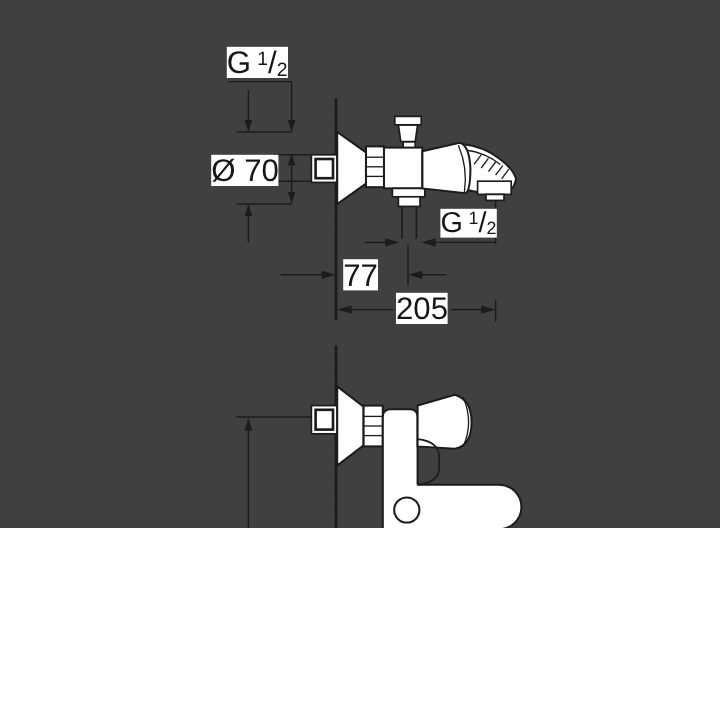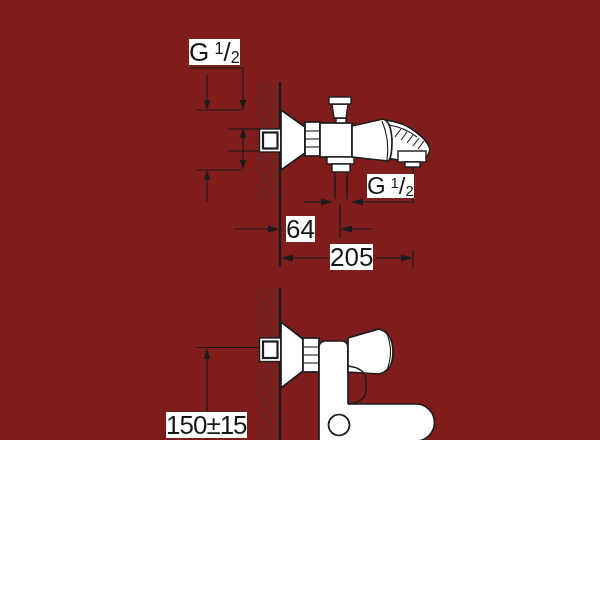--- a/index.html
+++ b/index.html
@@ -1,16 +1,16 @@
 <!DOCTYPE html>
 <html><head>
 <meta charset="utf-8">
 <style>
   html,body{margin:0;padding:0;background:#fff;}
-  #stage{position:relative;width:600px;height:440px;background:#7f1d1d;overflow:hidden;
+  #stage{position:relative;width:600px;height:440px;background:#404040;overflow:hidden;
          font-family:"Liberation Sans", sans-serif;}
   #drawing-svg{position:absolute;left:0;top:0;}
   .label{position:absolute;color:#161616;background:#ffffff;white-space:nowrap;
          line-height:1;font-family:"Liberation Sans", sans-serif;}
   .lbl-26{font-size:26px;}
   .lbl-24{font-size:24px;}
   .frac-top{font-size:0.62em;position:relative;top:-0.42em;}
   .frac-bot{font-size:0.62em;position:relative;top:0.12em;}
   .tight{letter-spacing:-1px;}
 </style>
@@ -164,22 +164,22 @@
       <line x1="197" y1="501.5" x2="260" y2="501.5"></line>
       <line x1="207" y1="356" x2="207" y2="493"></line>
       <polygon points="207,348 203.8,359 210.2,359" fill="#1c1c1c" stroke="none"></polygon>
       <polygon points="207,501 203.8,490 210.2,490" fill="#1c1c1c" stroke="none"></polygon>
     </g>
   </g>
 </svg>
 
 <div class="label lbl-26" style="left:189px;top:39px;"><span>G</span> <span class="frac-top">1</span><span>/</span><span class="frac-bot">2</span></div>
 
+<div class="label lbl-26" style="left:176px;top:129px;">Ø 70</div>
 
 <div class="label lbl-24" style="left:367px;top:174px;"><span>G</span> <span class="frac-top">1</span><span>/</span><span class="frac-bot">2</span></div>
 
-<div class="label lbl-26" style="left:286px;top:216px;">64</div>
+<div class="label lbl-26" style="left:286px;top:216px;">77</div>
 
 <div class="label lbl-26" style="left:330px;top:244px;">205</div>
 
-<div class="label lbl-26 tight" style="left:166px;top:412px;">150±15</div>
 
 </div>
 
 </body></html>

